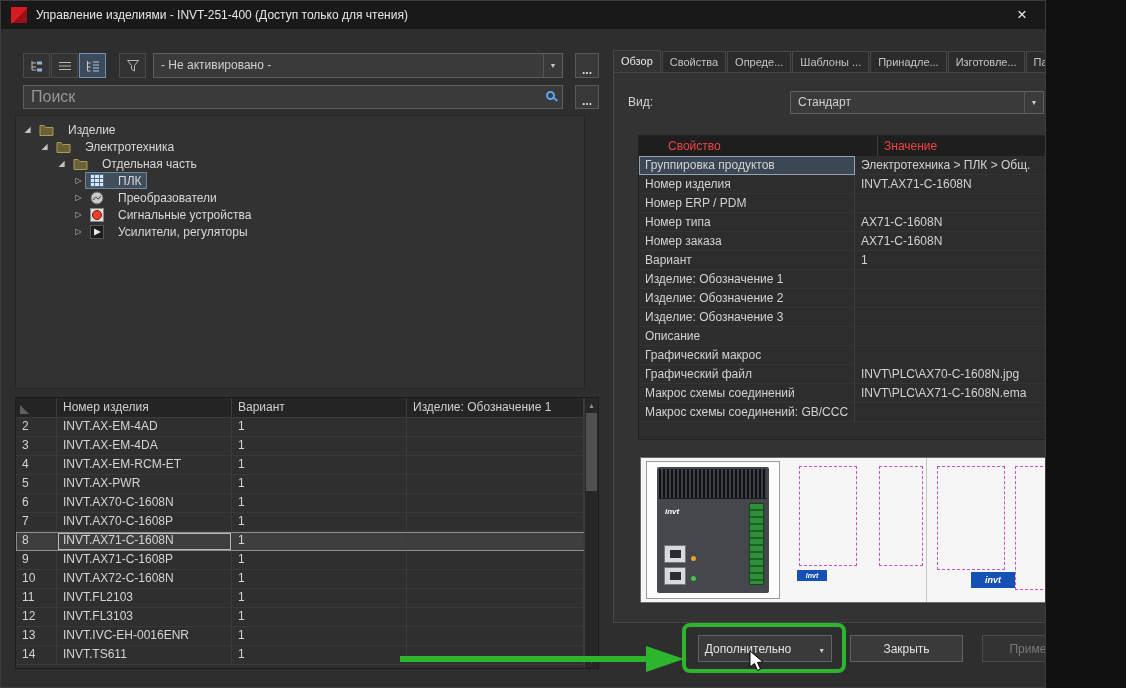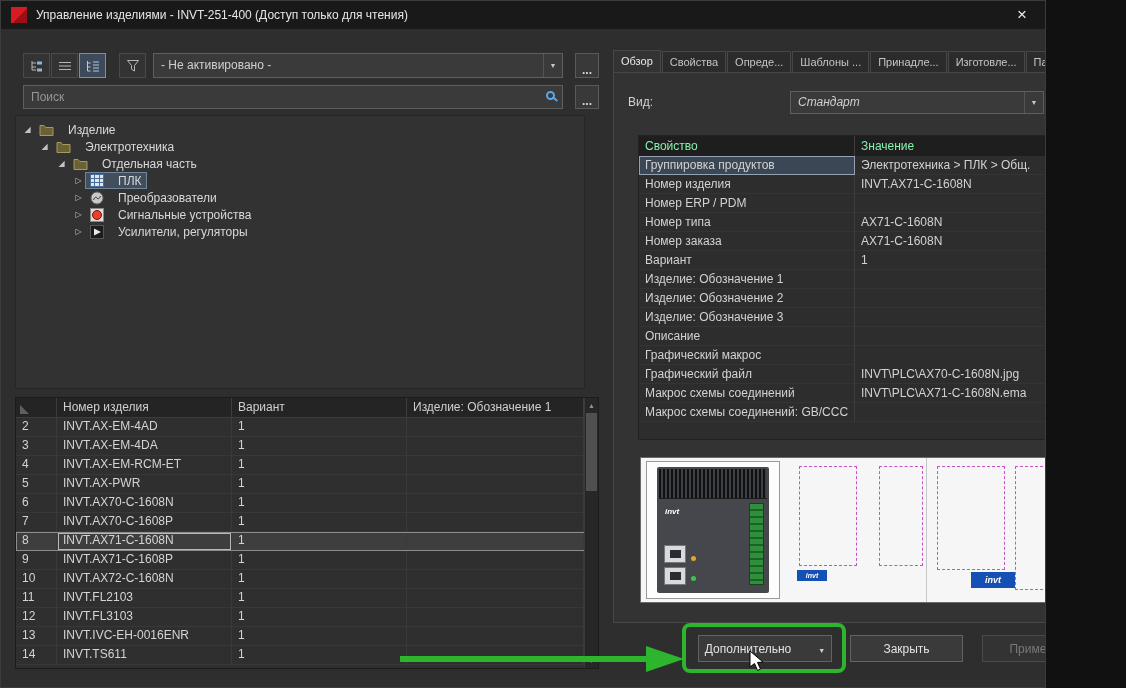--- a/index.html
+++ b/index.html
@@ -15,21 +15,21 @@
 
   
   .tbtn{position:absolute;width:27px;height:25px;background:#333;border:1px solid #4a4a4a;display:flex;align-items:center;justify-content:center;}
   .tbtn.active{background:#3c4a59;border-color:#7392b3;}
   .combo{position:absolute;height:25px;background:#3a3a3a;border:1px solid #5f5f5f;color:#cfcfcf;}
   .combo .val{display:block;line-height:23px;padding:0 22px 0 7px;white-space:nowrap;overflow:hidden;}
   .combo .dd{position:absolute;right:0;top:0;bottom:0;width:19px;border-left:1px solid #555;display:flex;align-items:center;justify-content:center;}
   .dd::before{content:"▼";font-size:7px;color:#c8c8c8;}
   .morebtn{position:absolute;width:24px;height:25px;background:#393939;border:1px solid #5a5a5a;color:#d8d8d8;display:flex;align-items:flex-end;justify-content:center;font-weight:bold;line-height:14px;}
   .searchwrap{position:absolute;left:22px;top:84px;width:540px;height:24px;}
-  .searchwrap input{width:100%;height:100%;background:#3a3a3a;border:1px solid #5f5f5f;color:#ddd;padding:0 26px 0 7px;font-family:"Liberation Sans",sans-serif;font-size:12px;}
+  .searchwrap input{width:100%;height:100%;background:#3a3a3a;border:1px solid #5f5f5f;color:#ddd;padding:0 26px 0 7px;font-family:"Liberation Sans",sans-serif;font-size:16px;}
   .searchwrap input::placeholder{color:#969696;}
   .mag{position:absolute;right:8px;top:6px;width:9px;height:9px;border:2px solid #59a7ef;border-radius:50%;}
   .mag::after{content:"";position:absolute;width:6px;height:2px;background:#59a7ef;right:-5px;bottom:-2px;transform:rotate(40deg);}
 
   
   .tree{position:absolute;left:14px;top:114px;width:570px;height:274px;background:#323232;border:1px solid #262626;padding-top:5px;overflow:hidden;}
   .tnode{height:17px;display:flex;align-items:center;white-space:nowrap;}
   .twisty{width:13px;flex:none;text-align:center;font-size:8px;color:#c2c2c2;}
   .tsel{display:flex;align-items:center;gap:14px;height:17px;padding:0 4px;border:1px solid transparent;}
   .tsel.sel{background:#414e5c;border-color:#70859a;}
@@ -54,21 +54,21 @@
   .sb-thumb{position:absolute;left:1px;right:1px;background:#505050;}
 
   
   .tabbar{position:absolute;left:612px;top:49px;width:506px;height:22px;display:flex;align-items:flex-end;overflow:hidden;}
   .tab{height:21px;padding:4px 7px 0 7px;margin-right:1px;background:#2b2b2b;border:1px solid #474747;border-bottom:none;color:#c4c4c4;font-size:11px;white-space:nowrap;}
   .tab.active{height:23px;margin-bottom:-1px;background:#333;color:#eaeaea;z-index:3;position:relative;}
   .tabpanel{position:absolute;left:612px;top:71px;width:502px;height:551px;background:#333;border:1px solid #474747;}
   .viewlabel{position:absolute;left:14px;top:22px;color:#d4d4d4;}
   .gname,.gval{padding:2px 0 0 6px;white-space:nowrap;overflow:hidden;color:#d2d2d2;}
   .propgrid{position:absolute;left:24px;top:62px;width:432px;height:305px;background:#2d2d2d;border:1px solid #222;}
-  .ghead{display:grid;grid-template-columns:216px 1fr;height:20px;background:#1e1e1e;color:#86efac;}
+  .ghead{display:grid;grid-template-columns:216px 1fr;height:20px;background:#1e1e1e;color:#ef4444;padding-left:23px;}
   .ghcell{padding:3px 0 0 6px;border-right:1px solid #3d3d3d;}
   .grow{display:grid;grid-template-columns:216px 1fr;height:19px;}
   .grow .gname{border-right:1px solid #3d3d3d;border-bottom:1px solid #343434;}
   .grow .gval{border-bottom:1px solid #343434;}
   .gname.sel{outline:1px solid #94a2b1;outline-offset:-1px;background:#3b4754;}
 
   
   .preview{position:absolute;left:26px;top:384px;width:430px;height:146px;background:#f6f6f6;border:1px solid #6a6a6a;overflow:hidden;color:#222;}
   .photo{position:absolute;left:5px;top:3px;width:134px;height:138px;background:#fdfdfd;border:1px solid #9a9a9a;}
   .dev{position:absolute;left:10px;top:5px;width:112px;height:126px;background:#45474c;border-radius:2px;}
@@ -323,21 +323,21 @@
       <div class="tab">Опреде...</div>
       <div class="tab">Шаблоны ...</div>
       <div class="tab">Принадле...</div>
       <div class="tab">Изготовле...</div>
       <div class="tab">Параметр...</div>
     </div>
 
   <div class="tabpanel">
     <span class="viewlabel">Вид:</span>
     <div class="combo" style="left:176px;top:18px;width:254px;height:23px;">
-      <span class="val" style="line-height:21px;font-style:italic;">Стандарт</span>
+      <span class="val" style="line-height:21px;">Стандарт</span>
       <span class="dd"></span>
     </div>
     <div class="morebtn" style="left:442px;top:18px;width:28px;height:23px;">...</div>
 
     <div class="propgrid">
       <div class="ghead">
         <div class="ghcell">Свойство</div>
         <div class="ghcell" style="border-right:none;">Значение</div>
       </div>
       <div>

